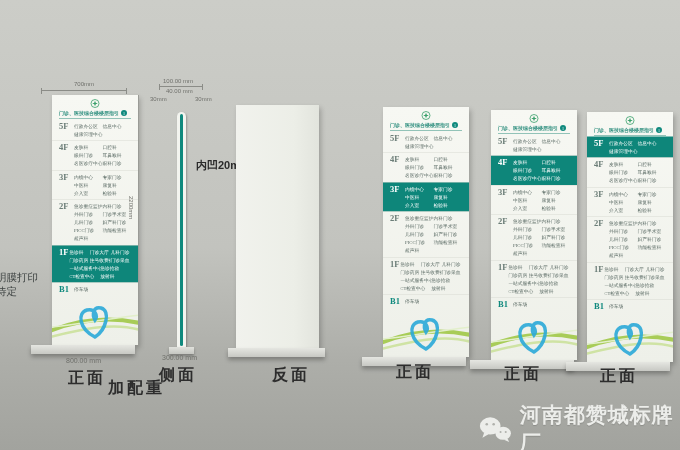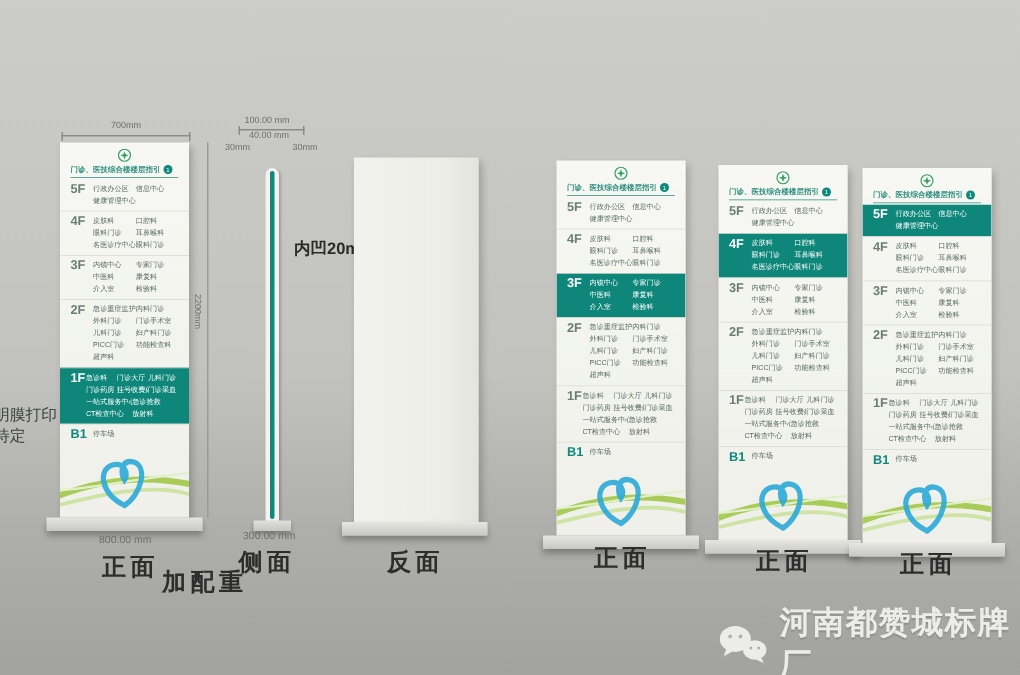--- a/index.html
+++ b/index.html
@@ -2,23 +2,23 @@
 <html><head>
 <meta charset="utf-8">
 <style>
   html,body{margin:0;padding:0;}
   body{font-family:"Liberation Sans","DejaVu Sans",sans-serif;}
   .canvas{position:relative;width:680px;height:450px;overflow:hidden;
     background:linear-gradient(180deg,#cccdc8 0%,#c2c3be 55%,#adaea9 80%,#a2a39e 100%);}
 
   
   .sign-slot{position:absolute;width:86px;height:260px;}
-  .panel{position:absolute;left:0;top:0;width:86px;height:250px;
+  .panel{position:absolute;left:12px;top:0;width:86px;height:250px;
     background:linear-gradient(180deg,#f7f8f3,#eef0e9);
-    box-shadow:2px 3px 5px rgba(0,0,0,.22);overflow:hidden;}
+    box-shadow:2px 3px 5px rgba(0,0,0,.22);overflow:hidden;font-family:Liberation Serif, serif;}
   .content{position:absolute;left:0;top:0;width:172px;transform:scale(.5);transform-origin:0 0;}
   .logo{display:flex;justify-content:center;margin:7px 0 2px;}
   .hdr{display:flex;align-items:center;gap:4px;margin:2px 14px 0;padding-bottom:3px;
     border-bottom:1px solid #2f8f7f;}
   .hdr-t{font-size:10px;color:#2f8f7f;font-weight:bold;white-space:nowrap;}
   .badge{width:12px;height:12px;border-radius:50%;background:#0f897d;color:#fff;
     font-size:8px;display:inline-flex;align-items:center;justify-content:center;flex:0 0 12px;}
   .floors{margin-top:2px;}
   .floor{display:flex;padding:5px 14px 5px 14px;border-top:1px solid #d9dad2;}
   .floor:first-child{border-top:0;}
@@ -211,21 +211,21 @@
   <div class="side-bar">
     <div class="side-stripe"></div>
   </div>
   <div class="side-base"></div>
   <div class="recess-note" style="left:196px;top:158px">内凹20mm</div>
   <span class="dim-t md" style="left:162px;top:354px">300.00 mm</span>
   <div class="view-label" style="left:159px;top:365px">侧面</div>
 
   <div class="back-panel"></div>
   <div class="back-base"></div>
-  <div class="view-label" style="left:258px;top:365px">反面</div>
+  <div class="view-label" style="left:272px;top:365px">反面</div>
 
   <div class="sign-slot" style="left:371px;top:107px">
   <div class="panel">
     <div class="content">
       <div class="logo">
         <svg viewBox="0 0 20 20" width="20" height="20">
           <circle cx="10" cy="10" r="8" fill="none" stroke="#3aa06b" stroke-width="1.6"></circle>
           <path d="M10 4.5 L11.5 8.5 L15.5 10 L11.5 11.5 L10 15.5 L8.5 11.5 L4.5 10 L8.5 8.5 Z" fill="#3aa06b"></path>
         </svg>
       </div>

